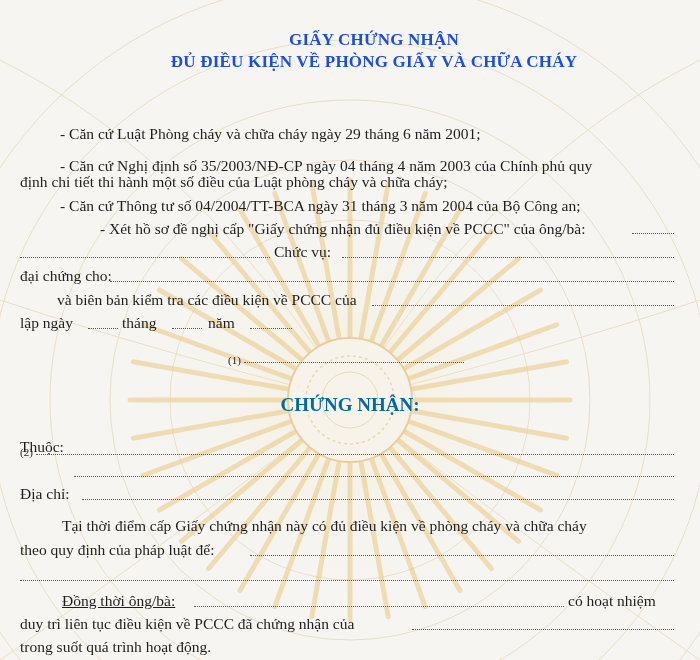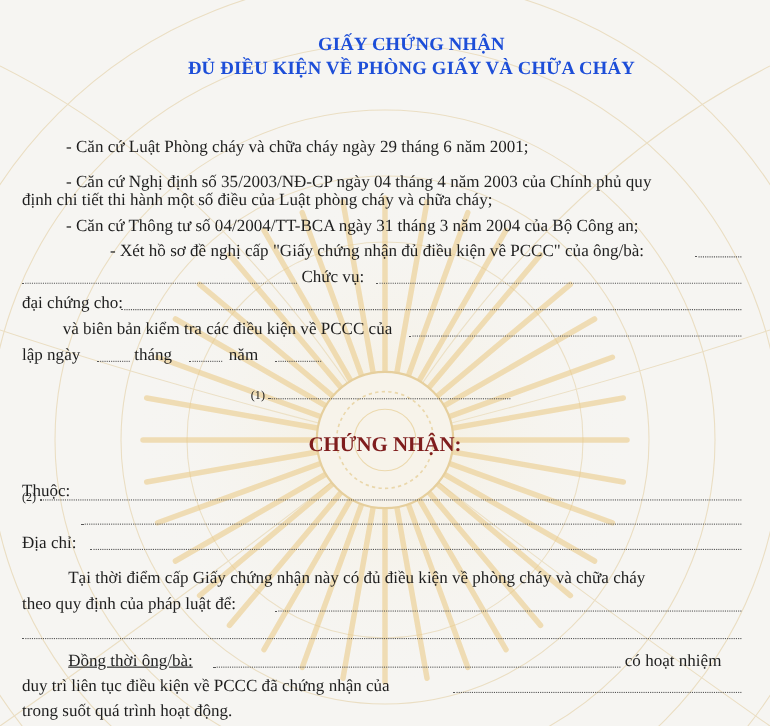--- a/index.html
+++ b/index.html
@@ -23,21 +23,21 @@
     .title2 { top: 52px; font-size: 17px; }
     .line {
       position: absolute; font-size: 15.5px; white-space: nowrap; line-height: 20px;
     }
     .dots {
       position: absolute; height: 0;
       border-bottom: 1px dotted #555;
     }
     .heading {
       position: absolute; top: 394px; left: 0; width: 700px; text-align: center;
-      font-weight: bold; font-size: 19px; color: #7f1d1d;
+      font-weight: bold; font-size: 19px; color: #0369a1;
     }
     .small { font-size: 11px; }
   </style>
 </head>
 <body>
 
 <svg class="bg" viewBox="0 0 700 660" xmlns="http://www.w3.org/2000/svg">
   <defs>
     <radialGradient id="sunglow" cx="50%" cy="50%" r="50%">
       <stop offset="0%" stop-color="#f3e2b5" stop-opacity="0.35"></stop>

